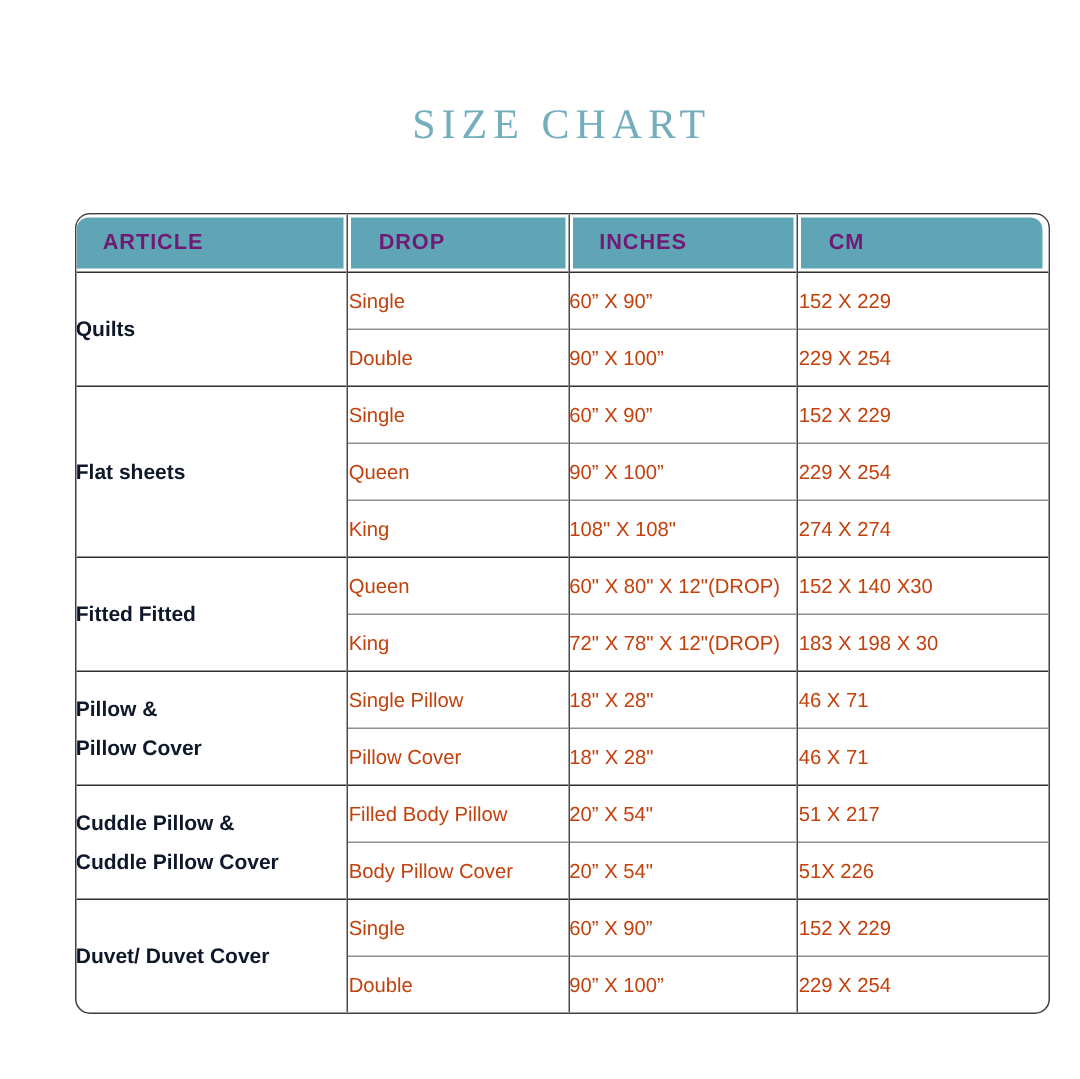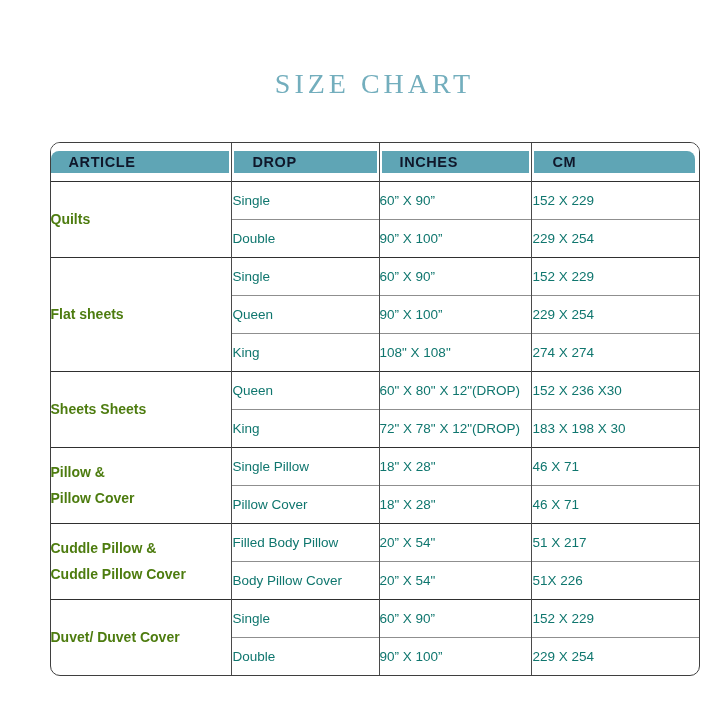--- a/index.html
+++ b/index.html
@@ -45,48 +45,48 @@
     vertical-align: middle;
     box-sizing: border-box;
   }
   
   th.col-divider, td.col-divider {
     border-left: 1.6px solid #4A4A4A;
   }
   
   th { background: #ffffff; }
   .header-pill {
-    height: 22px;
+    height: 34px;
     display: flex;
     align-items: center;
     background: #5FA5B5;
-    color: #0f172a;
+    color: #701a75;
     font-size: 14.5px;
     font-weight: 700;
     letter-spacing: 0.6px;
     padding-left: 18px;
     margin: 0 2px;
   }
   th:first-child .header-pill { margin-left: 0; border-top-left-radius: 8px; padding-left: 18px; }
   th:last-child .header-pill { margin-right: 4px; border-top-right-radius: 8px; }
   
   tr.group-start td { border-top: 1.6px solid #2F2F2F; }
   
   tr.row-inner td { border-top: 1px solid #8F8F8F; }
   
   td.article-cell {
-    color: #4d7c0f;
+    color: #0f172a;
     font-weight: 700;
     font-size: 14px;
     padding-left: 18px;
   }
   td.article-cell .line { display: block; }
   td.article-cell .line + .line { margin-top: 10px; }
   td.size-cell, td.inches-cell, td.cm-cell {
-    color: #0f766e;
+    color: #c2410c;
     font-size: 13.5px;
     font-weight: 500;
   }
   td.size-cell   { padding-left: 24px; }
   td.inches-cell { padding-left: 22px; }
   td.cm-cell     { padding-left: 22px; }
 </style>
 </head>
 <body>
 
@@ -150,25 +150,25 @@
           <td class="cm-cell col-divider">229 X 254</td>
         </tr>
         <tr class="row-inner">
           <td class="size-cell col-divider">King</td>
           <td class="inches-cell col-divider">108" X 108"</td>
           <td class="cm-cell col-divider">274 X 274</td>
         </tr>
 
         <tr class="group-start">
           <td class="article-cell" rowspan="2">
-              <span class="line">Sheets Sheets</span>
+              <span class="line">Fitted Fitted</span>
             </td>
           <td class="size-cell col-divider">Queen</td>
           <td class="inches-cell col-divider">60" X 80" X 12"(DROP)</td>
-          <td class="cm-cell col-divider">152 X 236 X30</td>
+          <td class="cm-cell col-divider">152 X 140 X30</td>
         </tr>
         <tr class="row-inner">
           <td class="size-cell col-divider">King</td>
           <td class="inches-cell col-divider">72" X 78" X 12"(DROP)</td>
           <td class="cm-cell col-divider">183 X 198 X 30</td>
         </tr>
 
         <tr class="group-start">
           <td class="article-cell" rowspan="2">
             <span class="line">Pillow &amp;</span>

